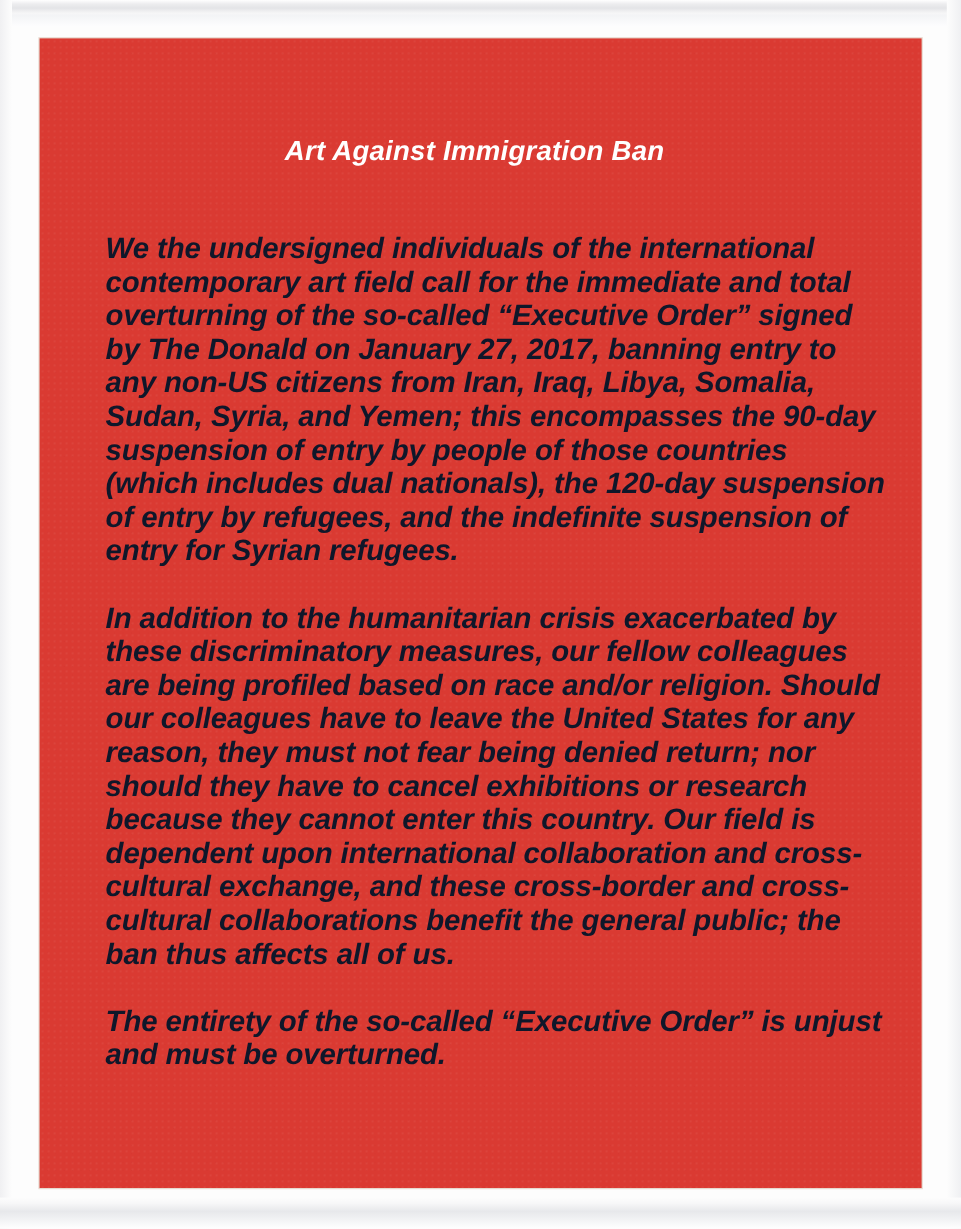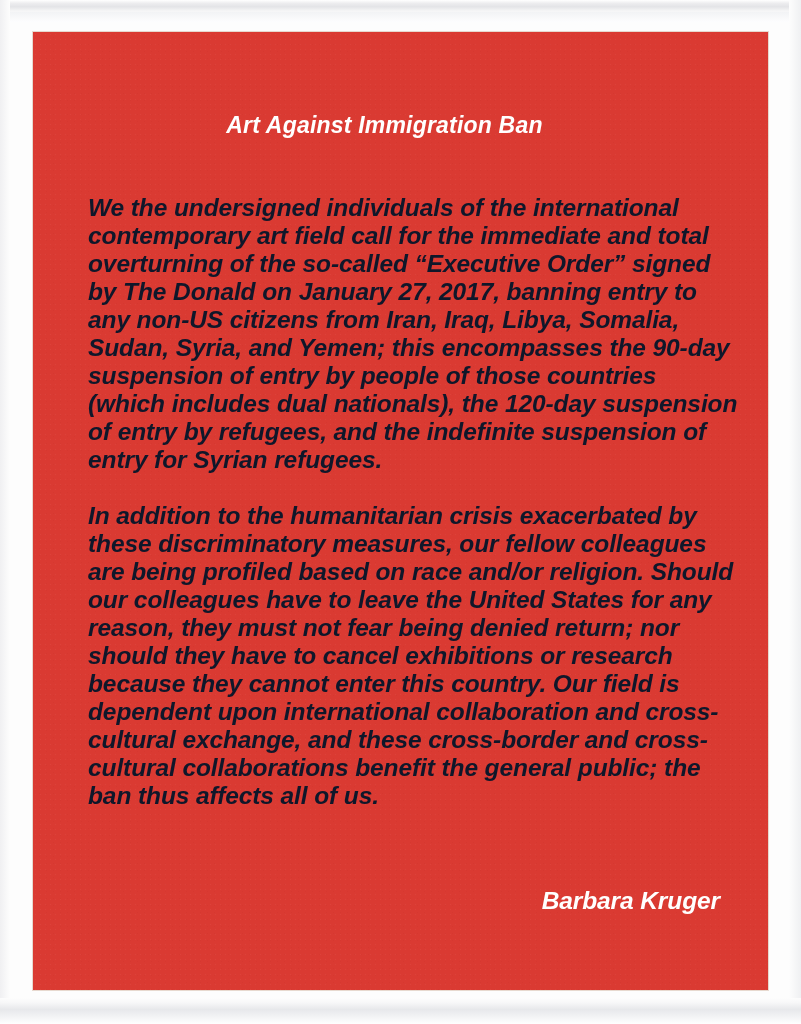--- a/index.html
+++ b/index.html
@@ -89,20 +89,21 @@
     background-size: 5px 5px, 7px 7px;
     background-position: 0 0, 3px 2px;
     mix-blend-mode: normal;
   }
 
   .poster-inner {
     position: relative;
     z-index: 2;
     width: 100%;
     height: 100%;
+    padding-left: 22px;
   }
 
   .poster-title {
     position: absolute;
     left: 0;
     right: 0;
     top: 80px;
     text-align: center;
     color: #ffffff;
     font-size: 23px;
@@ -157,20 +158,20 @@
   <div class="paper-edge-bottom"></div>
 
   <div class="poster-panel">
     <div class="poster-inner">
 
       <div class="poster-title">Art Against Immigration Ban</div>
 
       <div class="poster-body">
         <p>We the undersigned individuals of the international contemporary art field call for the immediate and total overturning of the so-called “Executive Order” signed by The Donald on January 27, 2017, banning entry to any non-US citizens from Iran, Iraq, Libya, Somalia, Sudan, Syria, and Yemen; this encompasses the 90-day suspension of entry by people of those countries (which includes dual nationals), the 120-day suspension of entry by refugees, and the indefinite suspension of entry for Syrian refugees.</p>
         <p>In addition to the humanitarian crisis exacerbated by these discriminatory measures, our fellow colleagues are being profiled based on race and/or religion. Should our colleagues have to leave the United States for any reason, they must not fear being denied return; nor should they have to cancel exhibitions or research because they cannot enter this country. Our field is dependent upon international collaboration and cross-cultural exchange, and these cross-border and cross-cultural collaborations benefit the general public; the ban thus affects all of us.</p>
+        <p>The entirety of the so-called “Executive Order” is unjust and must be overturned.</p>
       </div>
 
-      <div class="poster-signature">Barbara Kruger</div>
 
     </div>
   </div>
 
 </div>
 
 </body></html>

